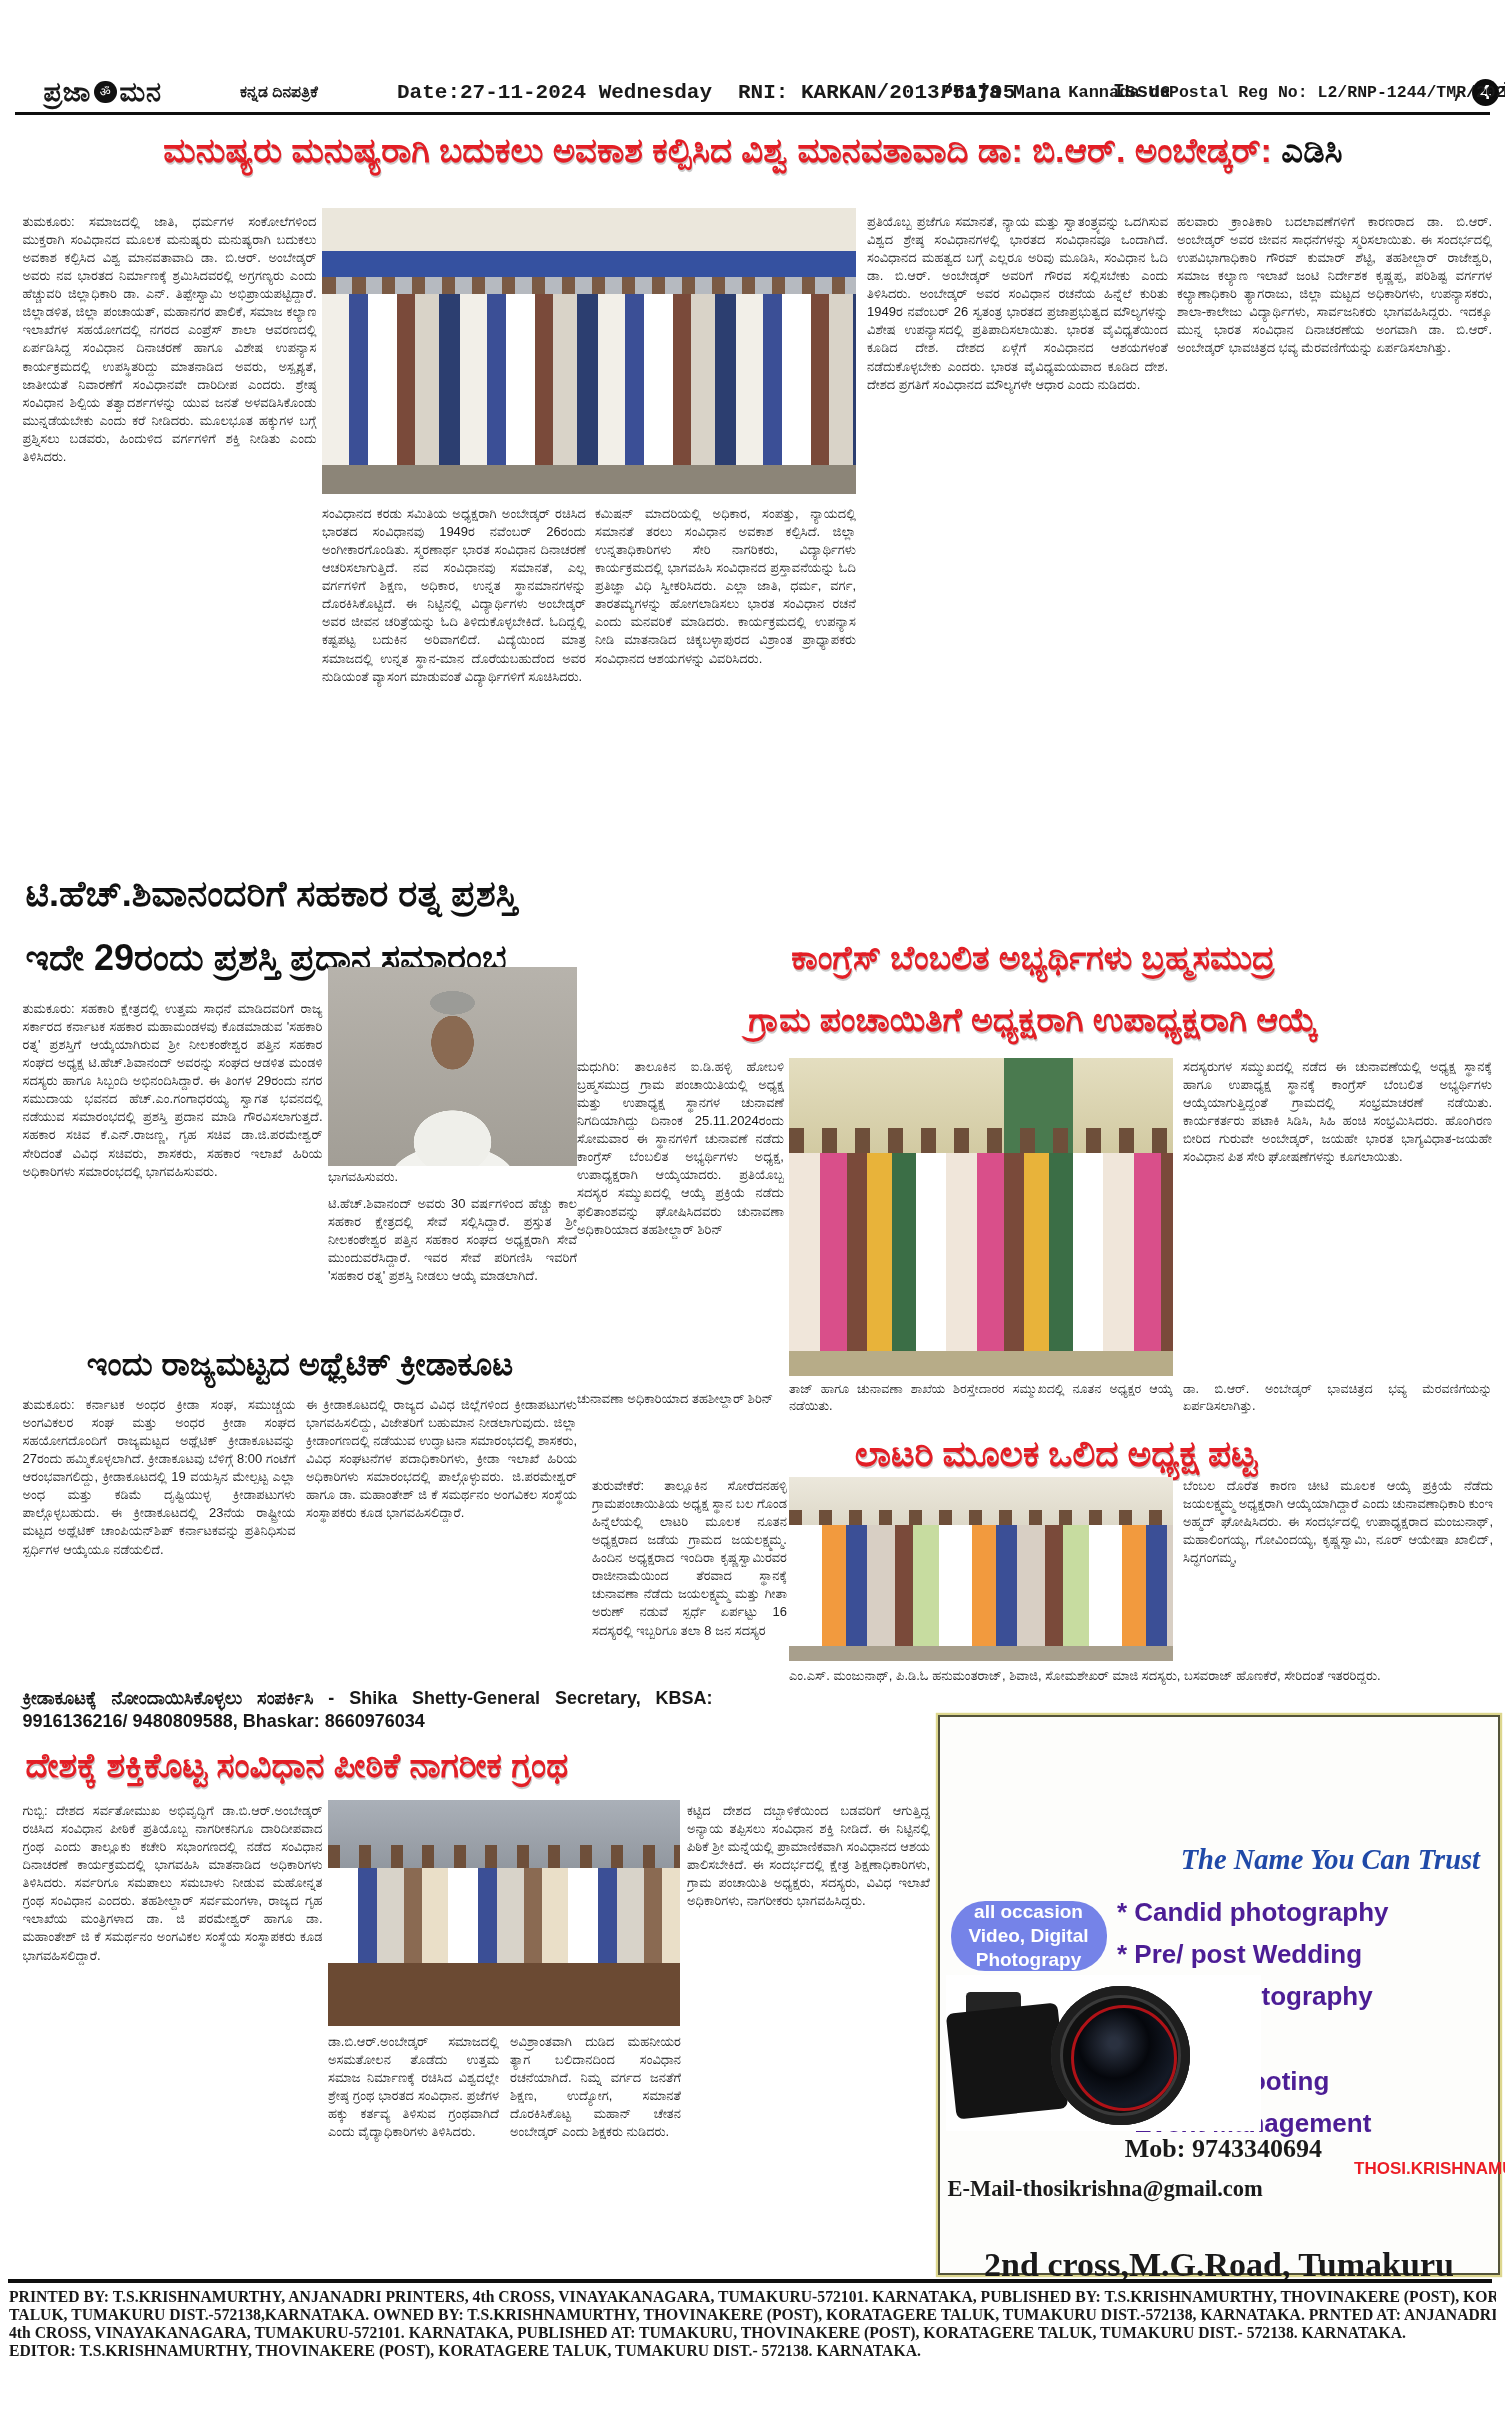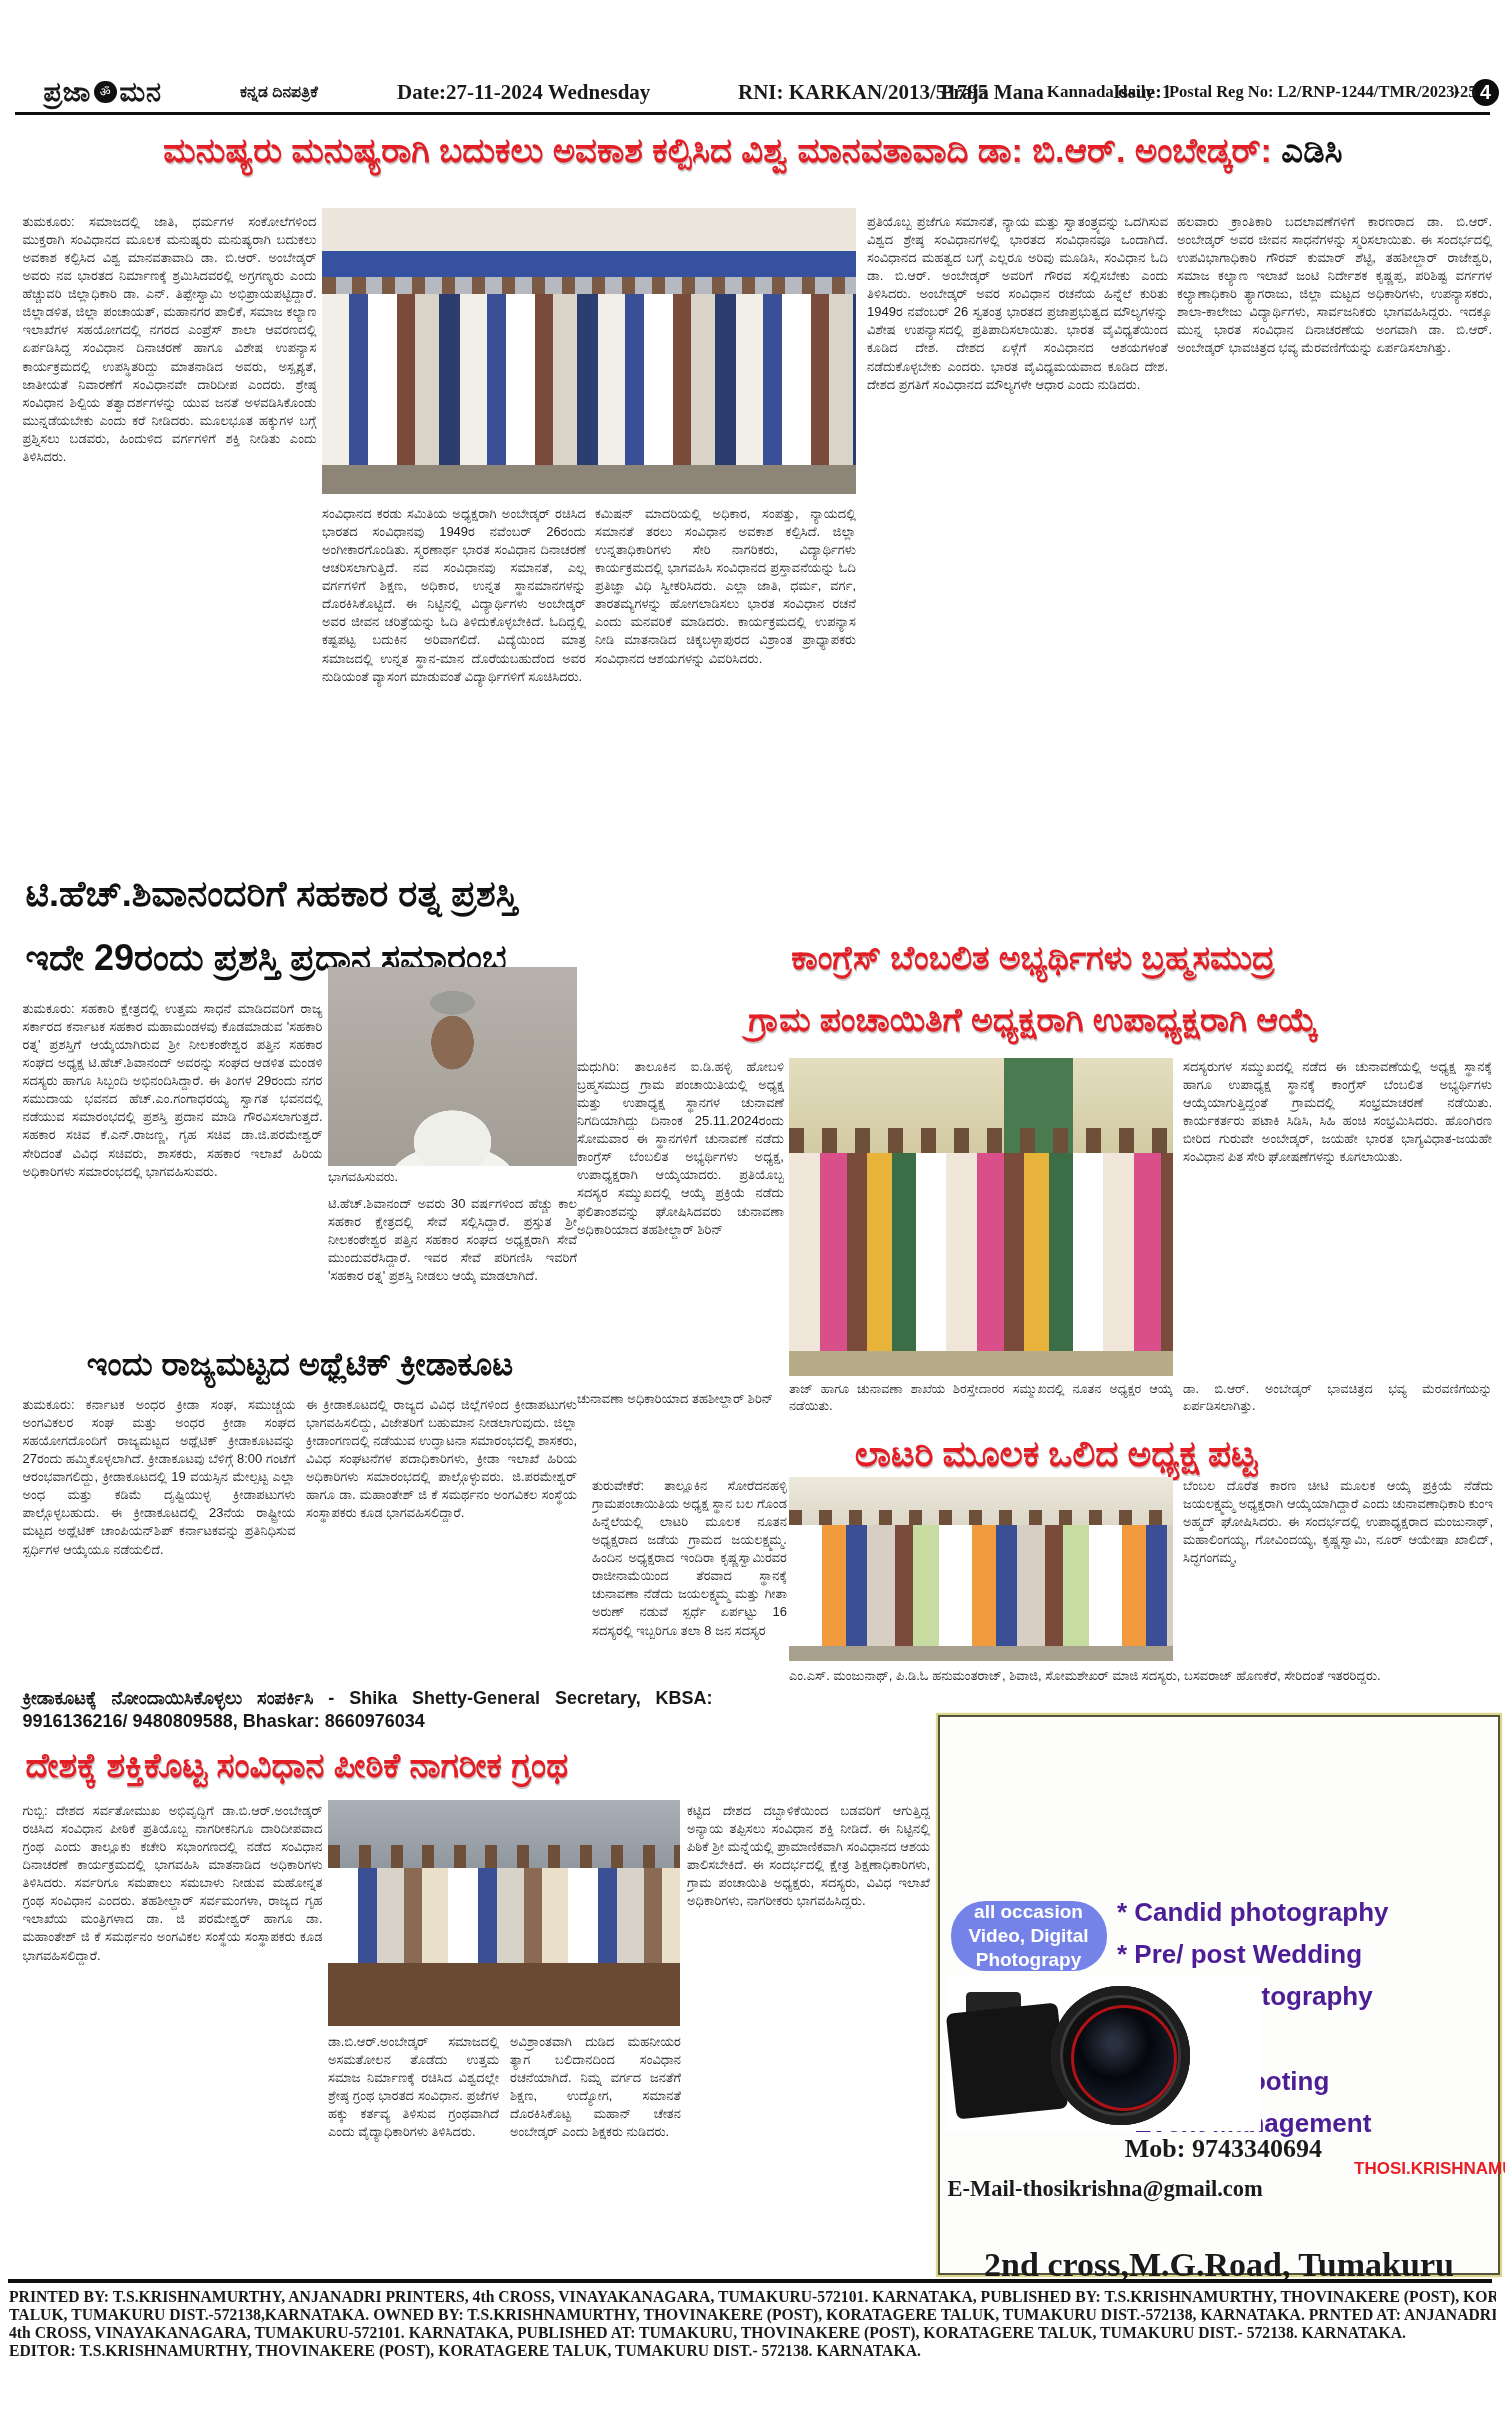--- a/index.html
+++ b/index.html
@@ -1,19 +1,19 @@
 <!DOCTYPE html>
 <html style="font-size:12px"><head>
 <meta charset="utf-8">
 <style>
   html,body{margin:0;padding:0;background:#e8e8e8;}
   #page{position:relative;width:1505px;height:2426px;background:#ffffff;
         font-family:"Liberation Sans",sans-serif;color:#1a1a1a;overflow:hidden;}
   .abs{position:absolute;}
-  .serif{font-family:Liberation Serif, serif;}
+  .serif{font-family:Liberation Mono, monospace;}
   .kn-body{font-size:13px;line-height:1.39;text-align:justify;color:#1c1c1c;overflow:hidden;}
   .kn-body-bold{font-weight:normal;}
   .hl-red{color:#e31e25;font-weight:bold;text-shadow:0.7px 1.5px 0 rgba(80,80,80,.30);
           white-space:nowrap;overflow:hidden;}
   .hl-black{color:#121212;font-weight:bold;white-space:nowrap;overflow:hidden;}
   .center{text-align:center;}
   
   #masthead{border-bottom:3.7px solid #0e0e0e;}
   .mh{position:absolute;top:0;height:40px;display:flex;align-items:center;white-space:nowrap;}
   .logo-kn{font-weight:bold;font-size:27px;letter-spacing:0.7px;}
@@ -158,20 +158,21 @@
       <div style="top:20%;height:10%;background:repeating-linear-gradient(90deg,#6e4f3a 0 12px,transparent 12px 31.5px);"></div>
       <div style="top:30%;height:42%;background:repeating-linear-gradient(90deg,#ffffff 0 30px,#3b4f96 30px 49px,#d8d3c9 49px 76px,#8a6a52 76px 94px,#eadfc8 94px 120px);"></div>
       <div style="bottom:0;height:28%;background:#6b4a33;"></div>
     </div>
     <div class="abs kn-body" style="left:328px;top:2033px;width:171px;height:240px;">ಡಾ.ಬಿ.ಆರ್.ಅಂಬೇಡ್ಕರ್ ಸಮಾಜದಲ್ಲಿ ಅಸಮತೋಲನ ತೊಡೆದು ಉತ್ತಮ ಸಮಾಜ ನಿರ್ಮಾಣಕ್ಕೆ ರಚಿಸಿದ ವಿಶ್ವದಲ್ಲೇ ಶ್ರೇಷ್ಠ ಗ್ರಂಥ ಭಾರತದ ಸಂವಿಧಾನ. ಪ್ರಜೆಗಳ ಹಕ್ಕು ಕರ್ತವ್ಯ ತಿಳಿಸುವ ಗ್ರಂಥವಾಗಿದೆ ಎಂದು ವೈದ್ಯಾಧಿಕಾರಿಗಳು ತಿಳಿಸಿದರು.</div>
     <div class="abs kn-body" style="left:510px;top:2033px;width:171px;height:240px;">ಅವಿಶ್ರಾಂತವಾಗಿ ದುಡಿದ ಮಹನೀಯರ ತ್ಯಾಗ ಬಲಿದಾನದಿಂದ ಸಂವಿಧಾನ ರಚನೆಯಾಗಿದೆ. ನಿಮ್ನ ವರ್ಗದ ಜನತೆಗೆ ಶಿಕ್ಷಣ, ಉದ್ಯೋಗ, ಸಮಾನತೆ ದೊರಕಿಸಿಕೊಟ್ಟ ಮಹಾನ್ ಚೇತನ ಅಂಬೇಡ್ಕರ್ ಎಂದು ಶಿಕ್ಷಕರು ನುಡಿದರು.</div>
     <div class="abs kn-body" style="left:687px;top:1802px;width:243px;height:471px;">ಕಟ್ಟಿದ ದೇಶದ ದಬ್ಬಾಳಿಕೆಯಿಂದ ಬಡವರಿಗೆ ಆಗುತ್ತಿದ್ದ ಅನ್ಯಾಯ ತಪ್ಪಿಸಲು ಸಂವಿಧಾನ ಶಕ್ತಿ ನೀಡಿದೆ. ಈ ನಿಟ್ಟಿನಲ್ಲಿ ಪಿಠಿಕೆ ಶ್ರೀ ಮನ್ನೆಯಲ್ಲಿ ಪ್ರಾಮಾಣಿಕವಾಗಿ ಸಂವಿಧಾನದ ಆಶಯ ಪಾಲಿಸಬೇಕಿದೆ. ಈ ಸಂದರ್ಭದಲ್ಲಿ ಕ್ಷೇತ್ರ ಶಿಕ್ಷಣಾಧಿಕಾರಿಗಳು, ಗ್ರಾಮ ಪಂಚಾಯಿತಿ ಅಧ್ಯಕ್ಷರು, ಸದಸ್ಯರು, ವಿವಿಧ ಇಲಾಖೆ ಅಧಿಕಾರಿಗಳು, ನಾಗರೀಕರು ಭಾಗವಹಿಸಿದ್ದರು.</div>
   </section>
 
   <aside id="ad" class="abs" style="left:938px;top:1715px;width:558px;height:556px;">
+    <div id="ad-trust" class="abs" style="left:15px;top:127px;width:525px;">The Name You Can Trust</div>
     <div id="ad-pill" class="abs" style="left:10.5px;top:184px;width:156px;height:70px;">all occasion Video, Digital Photograpy</div>
     <div class="abs" style="left:177px;top:180px;width:375px;">
       <div class="svc">* Candid photography</div>
       <div class="svc">* Pre/ post Wedding</div>
       <div class="svc">* Event Photography</div>
       <div class="svc">* Portfolio</div>
       <div class="svc">* Drone Shooting</div>
       <div class="svc">* Event Management</div>
     </div>
     <div class="abs" style="left:6px;top:258px;width:315px;height:156px;background:#ffffff;">

